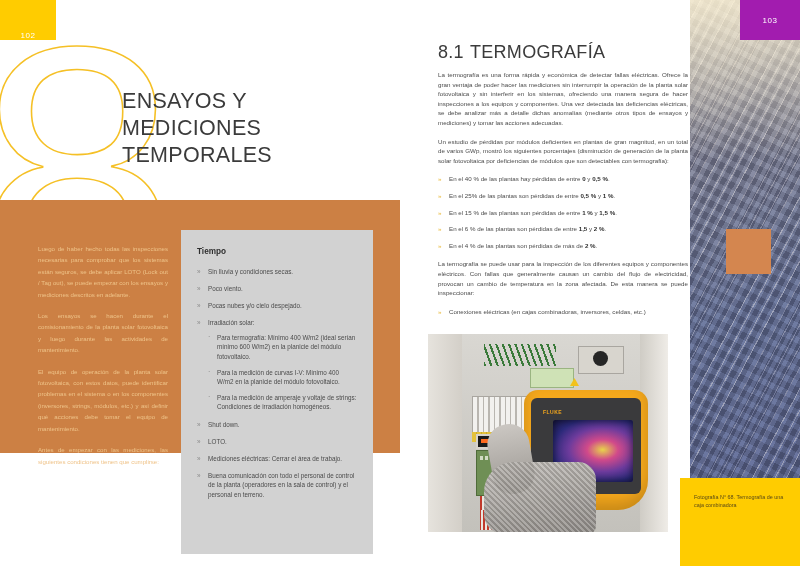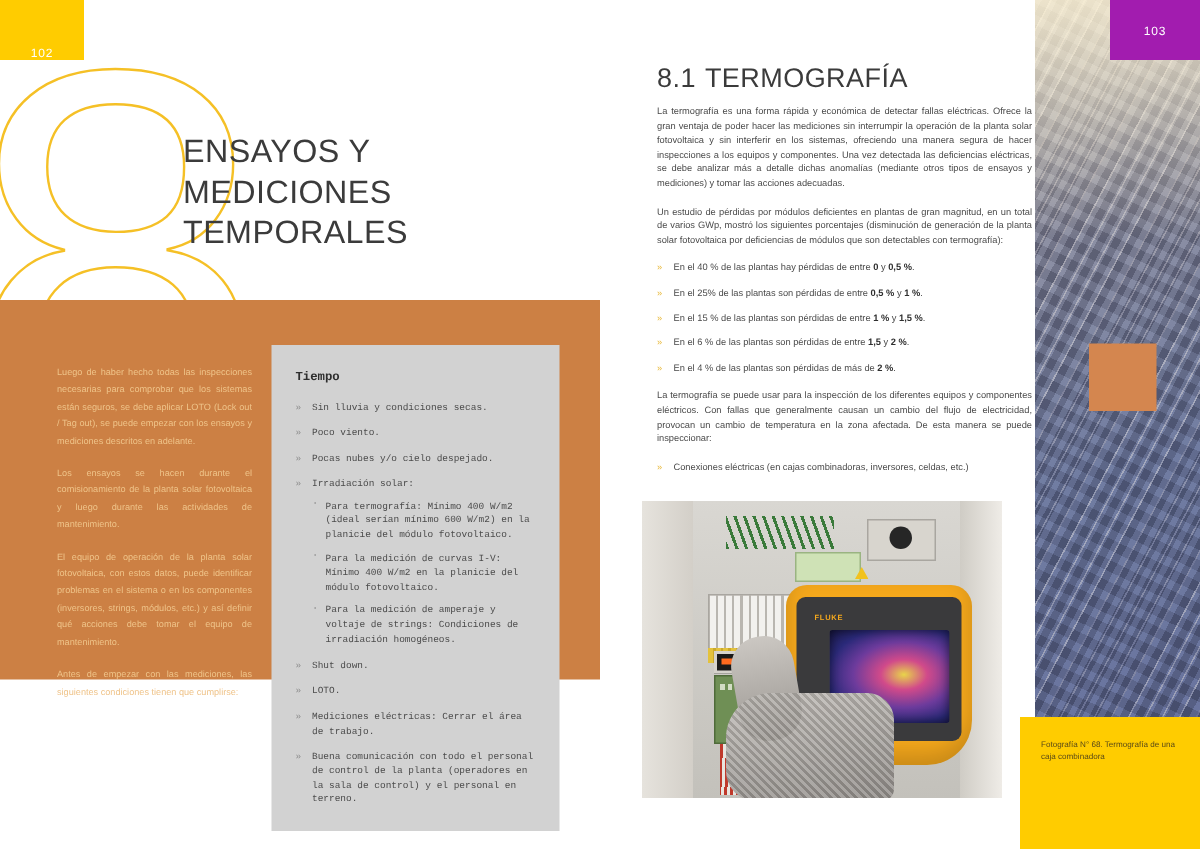--- a/index.html
+++ b/index.html
@@ -43,21 +43,21 @@
     position:absolute;left:38px;top:243px;width:130px;
     color:#EFC389;font-size:6.1px;line-height:11.4px;text-align:justify;
   }
   .left-body p{margin:0 0 10px 0;}
 
   
   .grey-card{
     position:absolute;left:181px;top:230px;width:192px;height:324px;
     background:#D2D2D2;
   }
-  .grey-card-inner{padding:16px 16px 0 16px;font-family:Liberation Mono, monospace;}
+  .grey-card-inner{padding:16px 16px 0 16px;}
   .gc-h{
     font-size:8.2px;font-weight:bold;color:#2e2e2e;line-height:11px;margin:0 0 10px 0;
   }
   .gc-h.second{margin-top:18px;}
   ul.gc-list{list-style:none;margin:0 0 0 0;padding:0;}
   ul.gc-list > li{
     position:relative;padding-left:11px;margin-bottom:7.5px;
     font-size:6.3px;line-height:9.6px;color:#4b4b4b;
   }
   ul.gc-list > li > .bchev{

